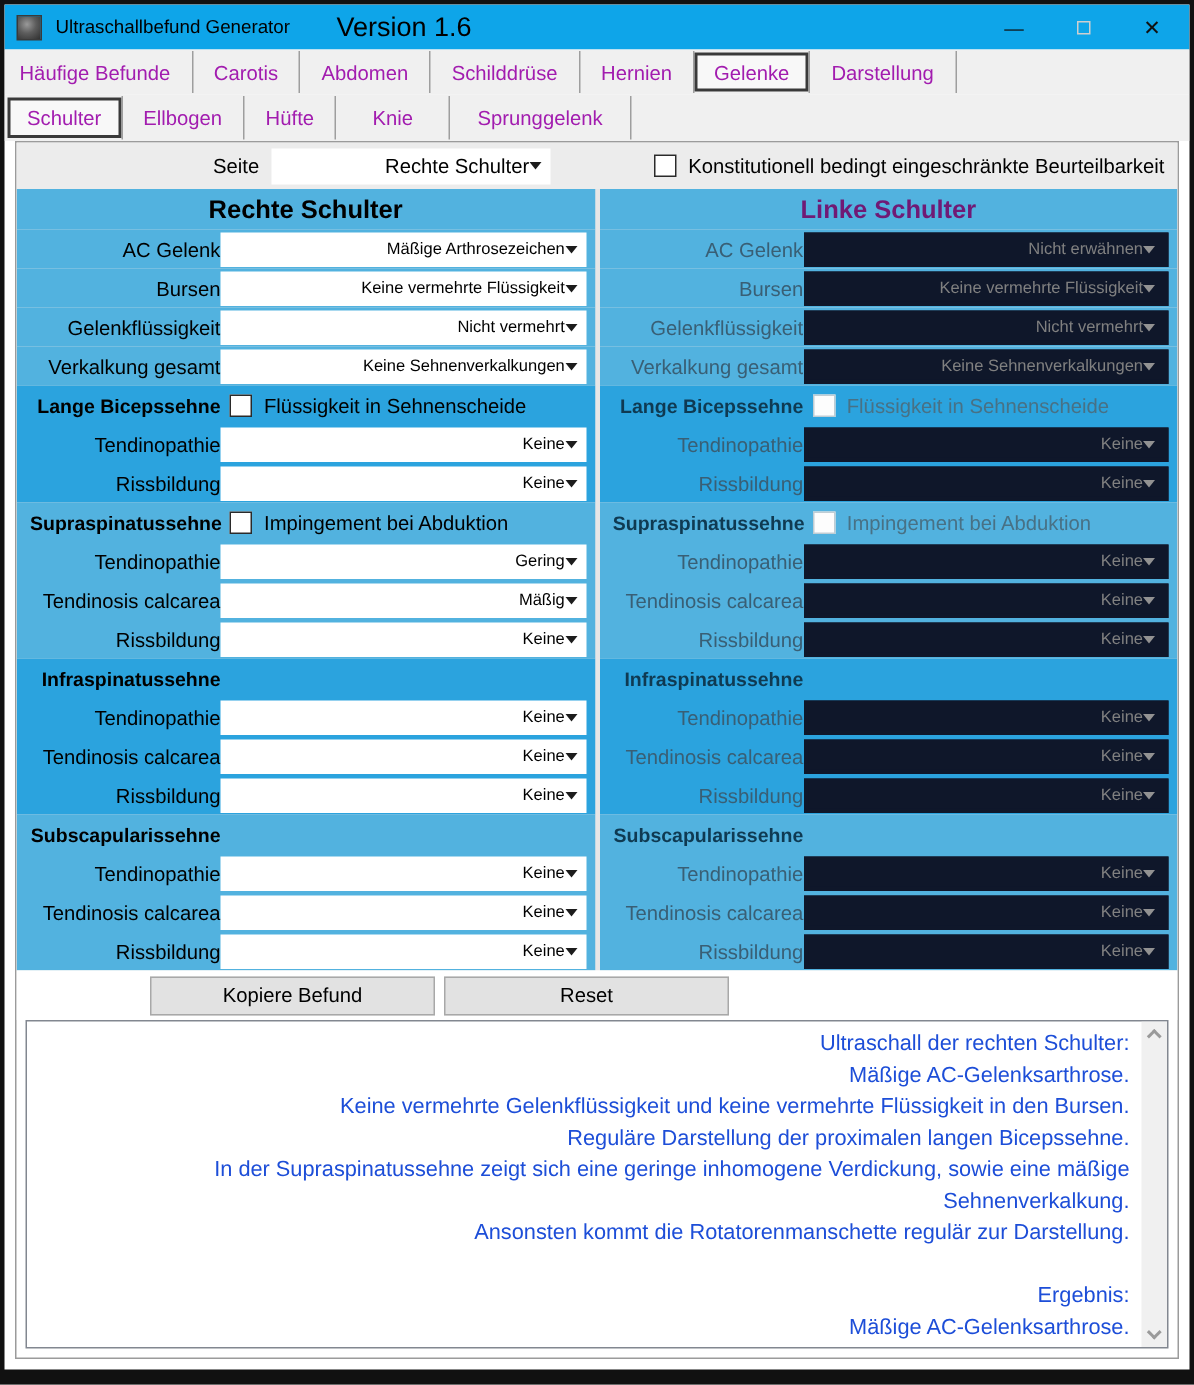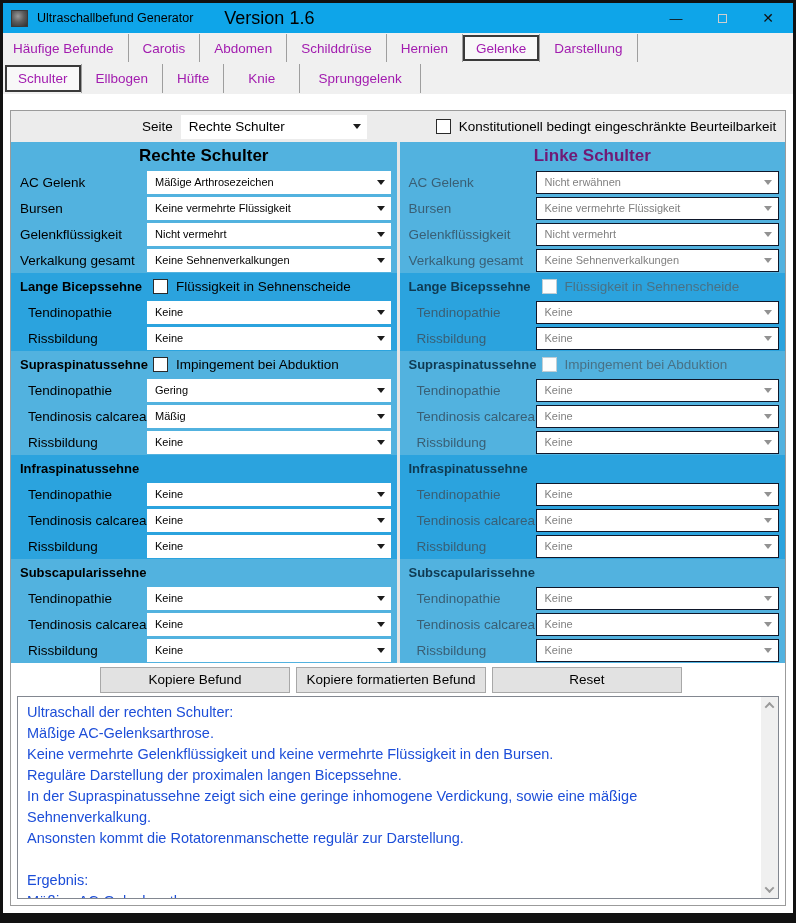--- a/index.html
+++ b/index.html
@@ -34,25 +34,26 @@
   
   .tabstrip { background:#f0f0f0; display:flex; align-items:stretch; flex:none; }
   .strip1 { height:30px; }
   .strip2 { height:31px; }
   .tab { display:flex; align-items:center; padding:0 14px; font-size:13.5px; color:#a21caf; }
   .tab.sel { border:2px solid #3a3a3a; background:#f8f8f8; margin:2px 0; padding:0 11px; }
   .vsep { width:1px; background:#9e9e9e; align-self:stretch; margin:1px 0; }
 
   
   .page {
-    flex:1; margin:16px 7px 7px 7px;
+    flex:1; margin:0 7px 7px 7px;
     border:1px solid #9b9b9b;
     background:#fff;
     display:flex; flex-direction:column;
     overflow:hidden;
+    text-align:right;
   }
   .options-row { height:31px; background:#ececec; display:flex; align-items:center; flex:none; }
   .opt-label { font-size:13.5px; color:#000; margin-left:131px; }
   .combo {
     height:24px; width:186px; background:#fff; margin-left:8px;
     display:flex; align-items:center; padding:0 6px 0 8px; font-size:13.5px; color:#000;
   }
   .combo .val { flex:1; white-space:nowrap; overflow:hidden; }
   .arr { width:0; height:0; border-left:4px solid transparent; border-right:4px solid transparent; border-top:5px solid #1c1c1c; flex:none; }
   .cb { width:15px; height:15px; background:#fff; border:1px solid #2a2a2a; flex:none; }
@@ -75,21 +76,21 @@
   .dd { flex:1; height:23px; background:#fff; display:flex; align-items:center; padding:0 6px 0 8px; font-size:11px; color:#000; min-width:0; }
   .dd .val { flex:1; white-space:nowrap; overflow:hidden; }
   .bg-light { background:var(--blue-light); }
   .bg-dark { background:var(--blue-dark); }
 
   
   .panel.disabled .p-title { color:#701a75; }
   .panel.disabled .prow .lbl { color:#395F75; }
   .panel.disabled .sec-head .st { color:#0F3A52; }
   .panel.disabled .cb-lbl { color:#487185; }
-  .panel.disabled .dd { background:#ffffff; border:1px solid #0f172a; color:#808080; }
+  .panel.disabled .dd { background:#0f172a; border:3px solid #0f172a; color:#808080; }
   .panel.disabled .dd .arr { border-top-color:#929292; }
   .panel.disabled .cb { border-color:#c0cdd4; background:#fdfdfd; }
 
   
   .actions { height:33px; background:#fff; display:flex; align-items:center; flex:none; padding-left:89px; }
   .btn { width:190px; height:26px; background:#e2e2e2; border:1px solid #a8a8a8;
          display:flex; align-items:center; justify-content:center; font-size:13.5px; color:#000; margin-right:6px; flex:none; }
 
   
   .report-wrap { flex:1; margin:0 6px 6px 6px; border:1px solid #828790; background:#fff; position:relative; overflow:hidden; }
@@ -466,21 +467,20 @@
                 <span class="val">Keine</span>
                 <span class="arr"></span>
               </div>
           </div>
         </div>
       </div>
     </div>
 
     <div class="actions">
       <div class="btn">Kopiere Befund</div>
-      <div class="btn">Kopiere formatierten Befund</div>
       <div class="btn">Reset</div>
     </div>
 
     <div class="report-wrap">
       <div class="report-text">Ultraschall der rechten Schulter:
 Mäßige AC-Gelenksarthrose.
 Keine vermehrte Gelenkflüssigkeit und keine vermehrte Flüssigkeit in den Bursen.
 Reguläre Darstellung der proximalen langen Bicepssehne.
 In der Supraspinatussehne zeigt sich eine geringe inhomogene Verdickung, sowie eine mäßige Sehnenverkalkung.
 Ansonsten kommt die Rotatorenmanschette regulär zur Darstellung.

